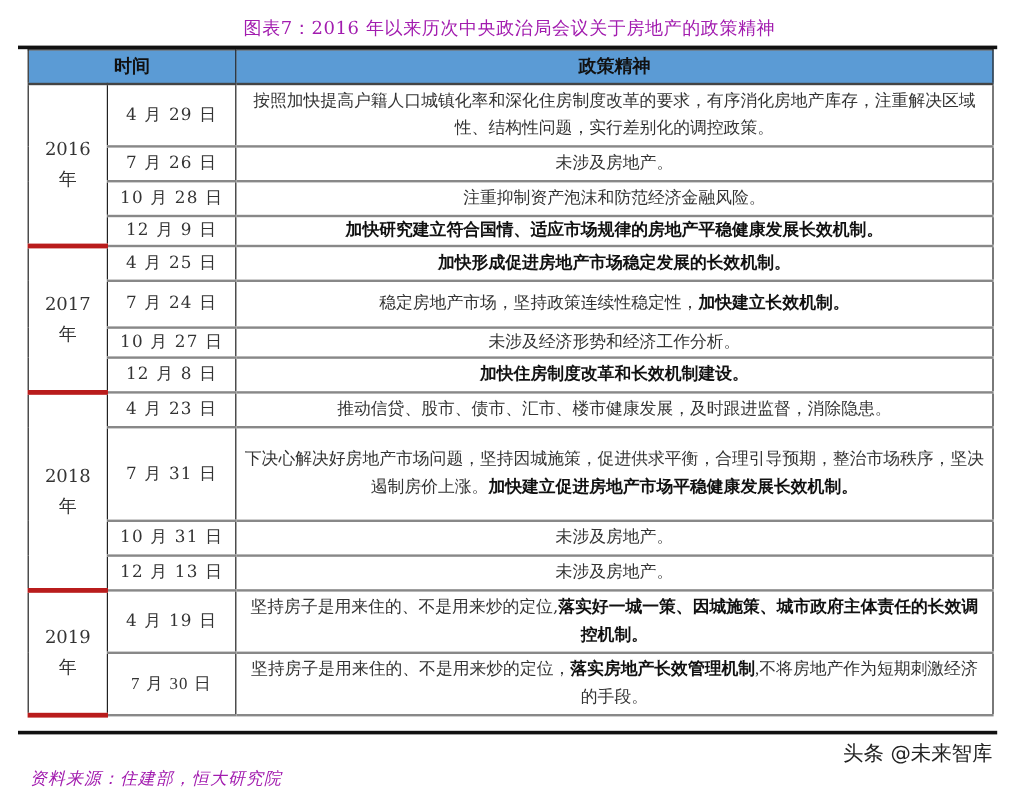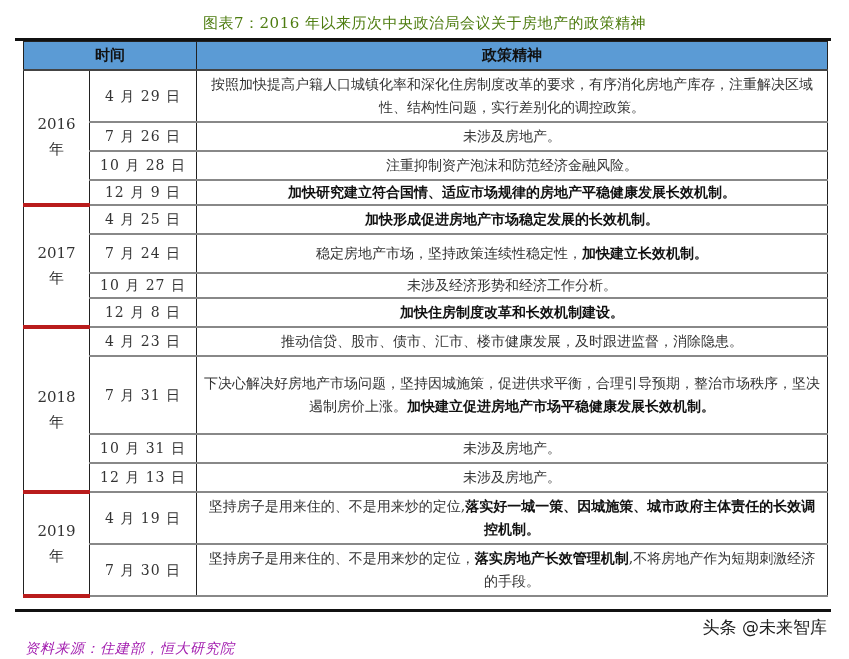--- a/index.html
+++ b/index.html
@@ -1,19 +1,19 @@
 <!DOCTYPE html>
 <html><head>
 <meta charset="utf-8">
 <style>
   html, body { margin: 0; padding: 0; background: #ffffff; }
   body { width: 849px; height: 659px; position: relative; overflow: hidden;
          font-family: "DejaVu Serif", "Liberation Serif", serif; color: #222; }
   .title { position: absolute; top: 14px; left: 0; width: 849px; text-align: center;
-           font-size: 15px; color: #4d7c0f; letter-spacing: 0.5px; }
+           font-size: 15px; color: #a21caf; letter-spacing: 0.5px; }
   .topline { position: absolute; top: 38px; left: 15px; width: 816px; height: 3px; background: #111; }
   table.policy { position: absolute; top: 41px; left: 23px; width: 804px; border-collapse: collapse;
                  table-layout: fixed; }
   table.policy th { background: #5b9bd5; color: #111; font-weight: bold; font-size: 15px;
                     height: 27px; border: 1px solid #222; border-bottom: 2px solid #444; padding: 0; }
   table.policy td { border-left: 1px solid #222; border-right: 1px solid #222;
                     border-top: 2px solid #888; border-bottom: 2px solid #888;
                     font-size: 14px; text-align: center; padding: 0 6px; line-height: 23px; color: #333; }
   table.policy td.year { font-size: 15px; line-height: 25px; border-top: 2px solid #555; border-bottom: 4px solid #b91c1c; }
   table.policy td.date { font-size: 14px; letter-spacing: 1px; }
@@ -105,21 +105,21 @@
         <td><span>未涉及房地产。</span></td>
       </tr>
       <tr class="group-start" style="height: 52px;">
         <td class="year" rowspan="2">
           <div>2019</div>
           <div>年</div>
         </td>
         <td class="date">4 月 19 日</td>
         <td><span>坚持房子是用来住的、不是用来炒的定位,</span><span class="b">落实好一城一策、因城施策、城市政府主体责任的长效调控机制。</span></td>
       </tr>
-      <tr style="height: 52px;">
+      <tr style="height: 52px; font-family: Liberation Serif, serif;">
         <td class="date">7 月 30 日</td>
         <td><span>坚持房子是用来住的、不是用来炒的定位，</span><span class="b">落实房地产长效管理机制</span><span>,不将房地产作为短期刺激经济的手段。</span></td>
       </tr>
     </tbody>
 </table>
 
 <div class="bottomline"></div>
 <div class="source">资料来源：住建部，恒大研究院</div>
 <div class="watermark">头条 @未来智库</div>
 

